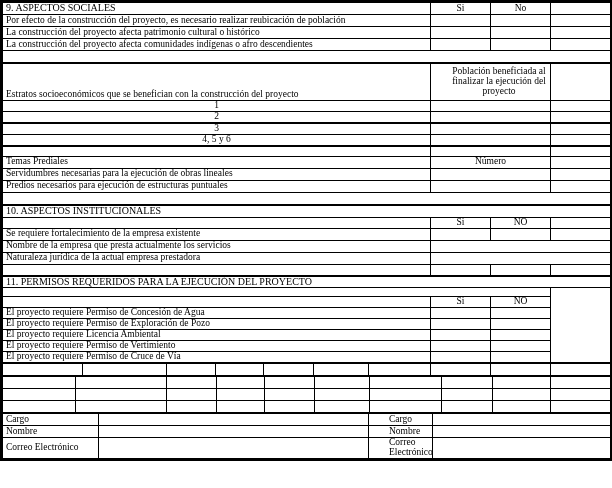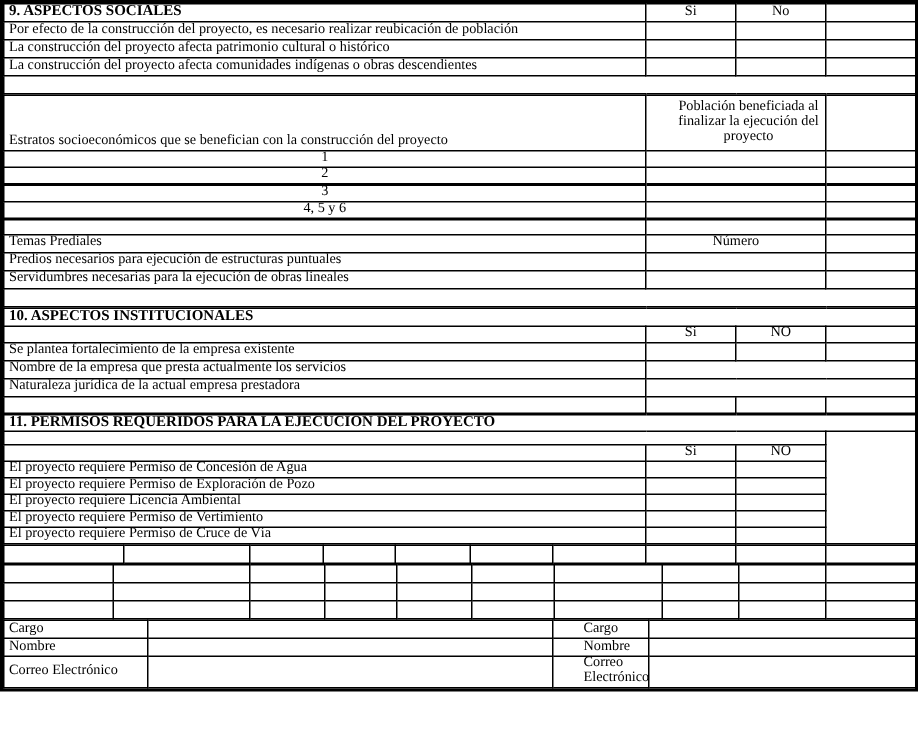--- a/index.html
+++ b/index.html
@@ -9,21 +9,21 @@
   table{border-collapse:collapse;table-layout:fixed;width:608px;}
   td{border:1px solid #000;font-size:9.5px;line-height:1.05;padding:0 3px;vertical-align:middle;
      overflow:hidden;white-space:nowrap;}
   td.wrapok{white-space:normal;padding-left:20px;}
   .b{font-weight:normal;}
   .c{text-align:center;}
   .bt2{border-top:2px solid #000;}
   .h12{height:12px;} .h11{height:11px;} .h10{height:10px;} .h9{height:9px;}
   .h17{height:17px;} .h36{height:36px;}
   .vb{vertical-align:bottom;}
-  .hdr{font-size:10px;font-weight:bold;}
+  .hdr{font-size:10px;font-weight:normal;}
 </style>
 </head>
 <body>
 
 <div id="sheet">
 <div class="wrap">
 
   <table>
     <colgroup>
           <col style="width:428px">
@@ -44,21 +44,21 @@
       <td></td>
       <td></td>
     </tr>
     <tr class="h12">
       <td>La construcción del proyecto afecta patrimonio cultural o histórico</td>
       <td></td>
       <td></td>
       <td></td>
     </tr>
     <tr class="h12">
-      <td>La construcción del proyecto afecta comunidades indígenas o obras descendientes</td>
+      <td>La construcción del proyecto afecta comunidades indígenas o afro descendientes</td>
       <td></td>
       <td></td>
       <td></td>
     </tr>
     <tr class="h12">
       <td colspan="4"></td>
     </tr>
   </tbody>
       </table>
 
@@ -108,26 +108,26 @@
       <td></td>
       <td></td>
       <td></td>
     </tr>
     <tr class="h12">
       <td class="b">Temas Prediales</td>
       <td class="b c">Número</td>
       <td></td>
     </tr>
     <tr class="h12">
+      <td>Servidumbres necesarias para la ejecución de obras lineales</td>
+      <td></td>
+      <td></td>
+    </tr>
+    <tr class="h12">
       <td>Predios necesarios para ejecución de estructuras puntuales</td>
-      <td></td>
-      <td></td>
-    </tr>
-    <tr class="h12">
-      <td>Servidumbres necesarias para la ejecución de obras lineales</td>
       <td></td>
       <td></td>
     </tr>
     <tr class="h12">
       <td colspan="3"></td>
     </tr>
   </tbody>
       </table>
 
   <table>
@@ -141,21 +141,21 @@
           <tr class="h12">
       <td colspan="4" class="hdr">10. ASPECTOS INSTITUCIONALES</td>
     </tr>
     <tr class="h11">
       <td></td>
       <td class="b c">Si</td>
       <td class="b c">NO</td>
       <td></td>
     </tr>
     <tr class="h12">
-      <td>Se plantea fortalecimiento de la empresa existente</td>
+      <td>Se requiere fortalecimiento de la empresa existente</td>
       <td></td>
       <td></td>
       <td></td>
     </tr>
     <tr class="h12">
       <td>Nombre de la empresa que presta actualmente los servicios</td>
       <td colspan="3"></td>
     </tr>
     <tr class="h12">
       <td>Naturaleza jurídica de la actual empresa prestadora</td>

